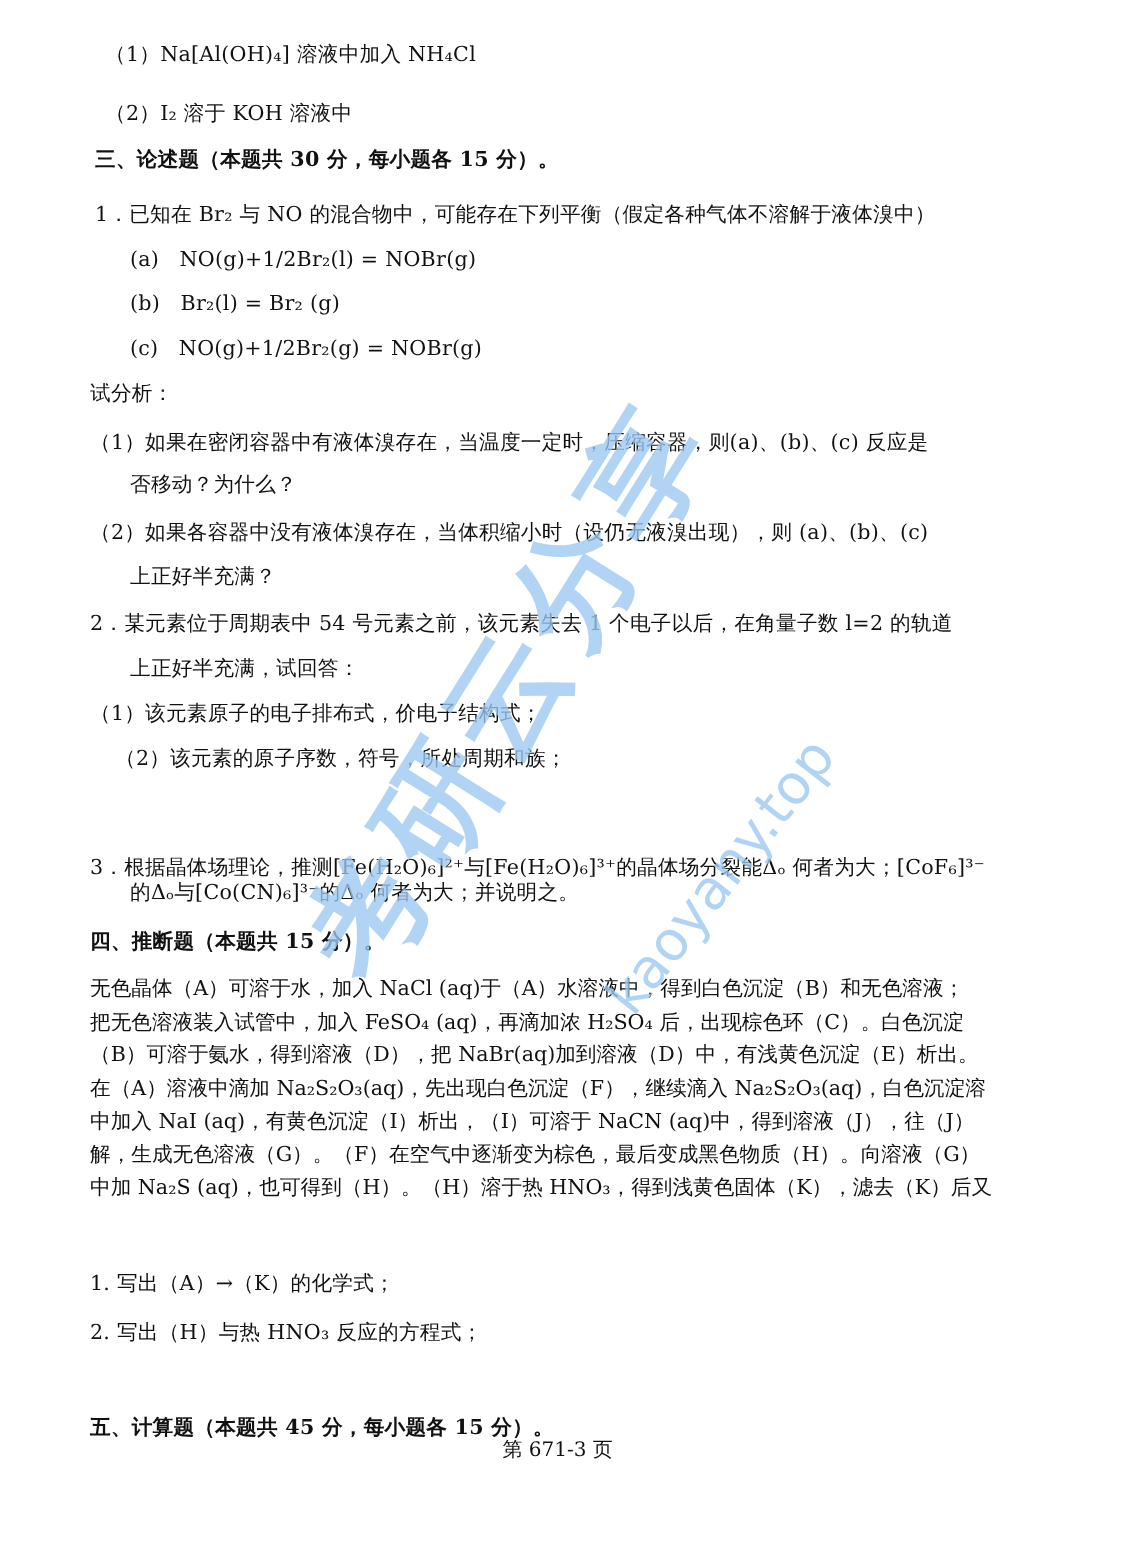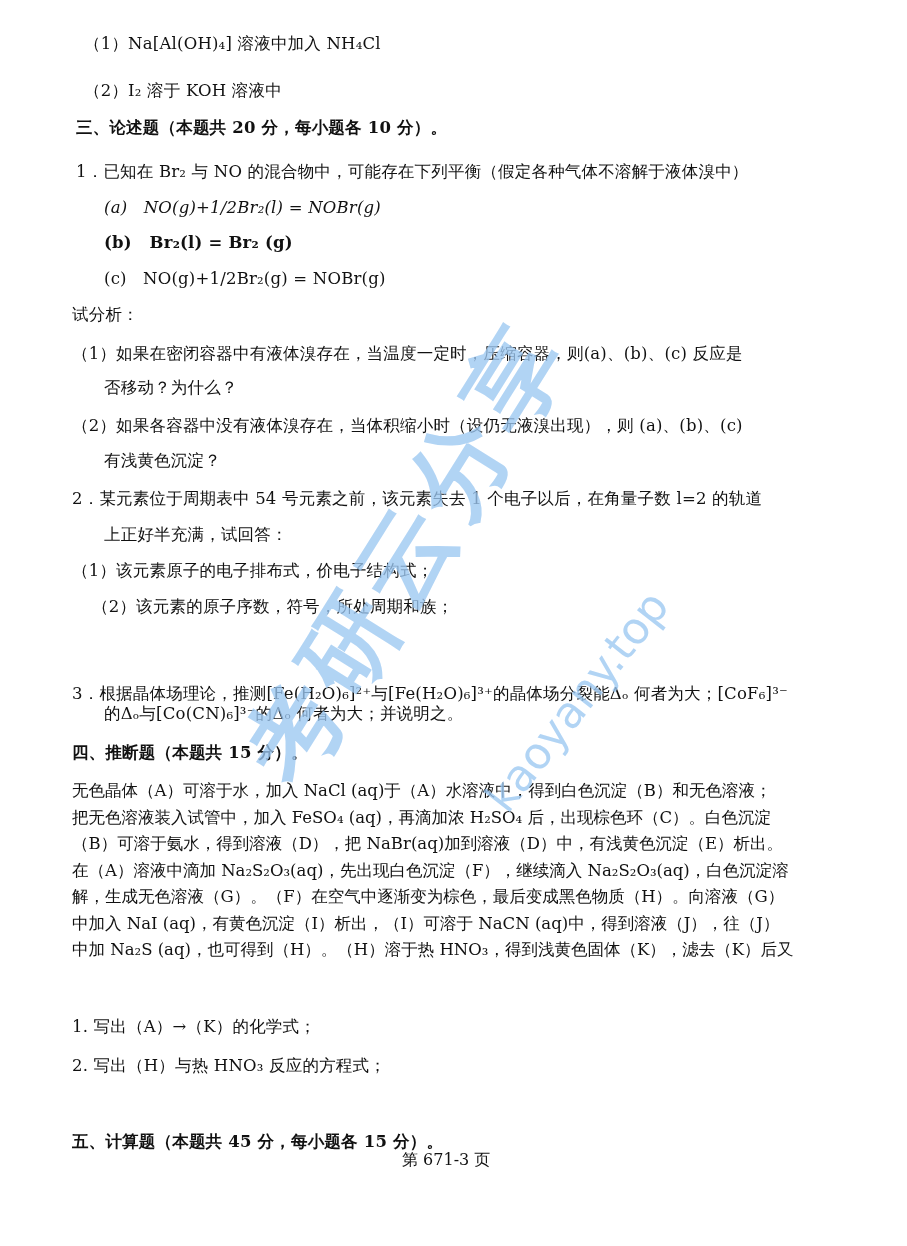--- a/index.html
+++ b/index.html
@@ -22,58 +22,58 @@
 
 <div class="page">
 
   <div class="line" style="left:84px; top:33px;">
     <span>（1）</span><span>Na[Al(OH)₄] 溶液中加入 NH₄Cl</span>
   </div>
   <div class="line" style="left:84px; top:80px;">
     <span>（2）</span><span>I₂ 溶于 KOH 溶液中</span>
   </div>
 
-  <div class="line bold" style="left:76px; top:117px;">三、论述题（本题共 20 分，每小题各 10 分）。</div>
+  <div class="line bold" style="left:76px; top:117px;">三、论述题（本题共 30 分，每小题各 15 分）。</div>
 
   <div class="line" style="left:76px; top:161px;">1．已知在 Br₂ 与 NO 的混合物中，可能存在下列平衡（假定各种气体不溶解于液体溴中）</div>
 
-  <div class="line" style="left:104px; top:197px;font-style:italic;">
+  <div class="line" style="left:104px; top:197px;">
     <span>(a)</span>&nbsp;&nbsp;&nbsp;<span>NO(g)+1/2Br₂(l) = NOBr(g)</span>
   </div>
-  <div class="line" style="left:104px; top:232px;font-weight:bold;">
+  <div class="line" style="left:104px; top:232px;">
     <span>(b)</span>&nbsp;&nbsp;&nbsp;<span>Br₂(l) = Br₂ (g)</span>
   </div>
   <div class="line" style="left:104px; top:268px;">
     <span>(c)</span>&nbsp;&nbsp;&nbsp;<span>NO(g)+1/2Br₂(g) = NOBr(g)</span>
   </div>
 
   <div class="line" style="left:72px; top:304px;">试分析：</div>
 
   <div class="line" style="left:72px; top:343px;">（1）如果在密闭容器中有液体溴存在，当温度一定时，压缩容器，则(a)、(b)、(c) 反应是</div>
   <div class="line" style="left:104px; top:377px;">否移动？为什么？</div>
   <div class="line" style="left:72px; top:415px;">（2）如果各容器中没有液体溴存在，当体积缩小时（设仍无液溴出现），则 (a)、(b)、(c)</div>
-  <div class="line" style="left:104px; top:450px;">有浅黄色沉淀？</div>
+  <div class="line" style="left:104px; top:450px;">上正好半充满？</div>
 
   <div class="line" style="left:72px; top:488px;">2．某元素位于周期表中 54 号元素之前，该元素失去 1 个电子以后，在角量子数 l=2 的轨道</div>
   <div class="line" style="left:104px; top:524px;text-align:right;">上正好半充满，试回答：</div>
   <div class="line" style="left:72px; top:560px;">（1）该元素原子的电子排布式，价电子结构式；</div>
   <div class="line" style="left:72px; top:596px;margin-left:20px;">（2）该元素的原子序数，符号，所处周期和族；</div>
 
   <div class="line" style="left:72px; top:667px;margin-top:16px;">3．根据晶体场理论，推测[Fe(H₂O)₆]²⁺与[Fe(H₂O)₆]³⁺的晶体场分裂能Δₒ 何者为大；[CoF₆]³⁻</div>
   <div class="line" style="left:104px; top:703px;">的Δₒ与[Co(CN)₆]³⁻的Δₒ 何者为大；并说明之。</div>
 
   <div class="line bold" style="left:72px; top:742px;">四、推断题（本题共 15 分）。</div>
 
   <div class="para" style="top:778px;">
     <span class="pl">无色晶体（A）可溶于水，加入 NaCl (aq)于（A）水溶液中，得到白色沉淀（B）和无色溶液；</span>
     <span class="pl">把无色溶液装入试管中，加入 FeSO₄ (aq)，再滴加浓 H₂SO₄ 后，出现棕色环（C）。白色沉淀</span>
     <span class="pl">（B）可溶于氨水，得到溶液（D），把 NaBr(aq)加到溶液（D）中，有浅黄色沉淀（E）析出。</span>
     <span class="pl">在（A）溶液中滴加 Na₂S₂O₃(aq)，先出现白色沉淀（F），继续滴入 Na₂S₂O₃(aq)，白色沉淀溶</span>
+    <span class="pl">中加入 NaI (aq)，有黄色沉淀（I）析出，（I）可溶于 NaCN (aq)中，得到溶液（J），往（J）</span>
     <span class="pl">解，生成无色溶液（G）。（F）在空气中逐渐变为棕色，最后变成黑色物质（H）。向溶液（G）</span>
-    <span class="pl">中加入 NaI (aq)，有黄色沉淀（I）析出，（I）可溶于 NaCN (aq)中，得到溶液（J），往（J）</span>
     <span class="pl">中加 Na₂S (aq)，也可得到（H）。（H）溶于热 HNO₃，得到浅黄色固体（K），滤去（K）后又</span>
   </div>
 
   <div class="line" style="left:72px; top:1016px;">1. 写出（A）→（K）的化学式；</div>
   <div class="line" style="left:72px; top:1055px;">2. 写出（H）与热 HNO₃ 反应的方程式；</div>
 
   <div class="line bold" style="left:72px; top:1131px;">五、计算题（本题共 45 分，每小题各 15 分）。</div>
 
   <div class="footer">第 671-3 页</div>
 

